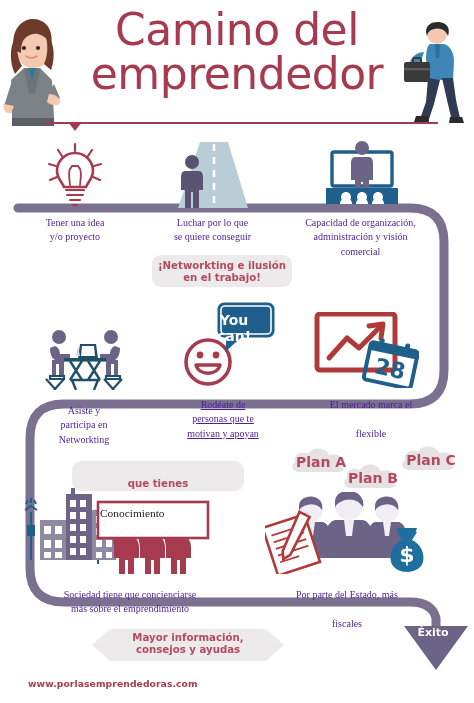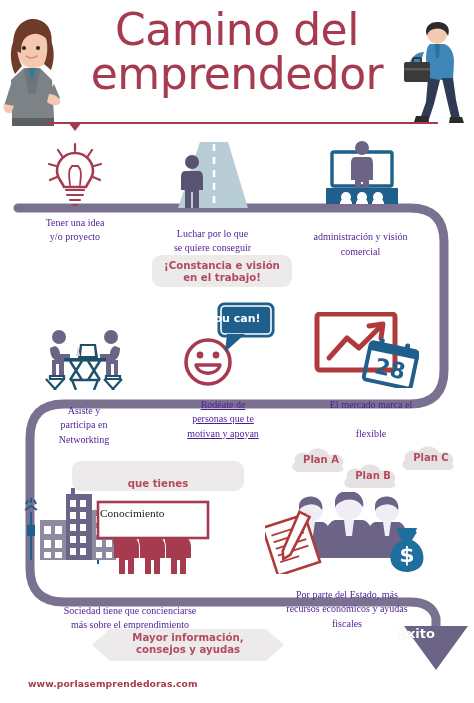--- a/index.html
+++ b/index.html
@@ -49,41 +49,41 @@
     font-family:"DejaVu Sans", sans-serif;
     font-weight:bold;font-size:10.2px;line-height:12.4px;
     color:#b34a5e;
   }
   .callout-bg{
     position:absolute;background:#eceaea;border-radius:9px;
   }
   .cloud-label{
     position:absolute;
     font-family:"DejaVu Sans", sans-serif;
-    font-weight:bold;font-size:10px;color:#b34a5e;
+    font-weight:bold;font-size:14px;color:#b34a5e;
     text-align:center;
   }
   .url{
     position:absolute;left:28px;top:678px;
     font-family:"DejaVu Sans", sans-serif;
     font-weight:bold;font-size:9.2px;color:#a63b50;
     letter-spacing:.1px;
     text-align:right;
   }
   .exito{
     position:absolute;
     font-family:"DejaVu Sans", sans-serif;
-    font-weight:bold;font-size:13px;color:#ffffff;
-    text-align:left;width:70px;left:398px;top:626px;
+    font-weight:bold;font-size:11px;color:#ffffff;
+    text-align:center;width:70px;left:398px;top:626px;
     text-shadow:0 0 1px rgba(0,0,0,.2);
   }
   .youcan{
     position:absolute;left:205px;top:312px;width:58px;text-align:center;
     font-family:"DejaVu Sans", sans-serif;
-    font-weight:bold;font-size:11px;color:#ffffff;
+    font-weight:bold;font-size:14px;color:#ffffff;
   }
   .conoci{
     position:absolute;left:100px;top:507px;width:86px;
     font-family:"Liberation Serif", serif;
     font-size:11.4px;color:#1a1a1a;
   }
 </style>
 </head>
 <body>
 
@@ -177,33 +177,33 @@
     <circle cx="44" cy="57" r="5" fill="#ffffff"></circle>
     <path d="M38 64 C38 60 41 58 44 58 C47 58 50 60 50 64 Z" fill="#ffffff"></path>
     <circle cx="60" cy="57" r="5" fill="#ffffff"></circle>
     <path d="M54 64 C54 60 57 58 60 58 C63 58 66 60 66 64 Z" fill="#ffffff"></path>
   </svg>
 
   <div class="cap" style="left:10px;top:216px;width:130px;">
     <span>Tener una idea</span><br>
     <span>y/o proyecto</span>
   </div>
-  <div class="cap" style="left:140px;top:227px;width:145px;">
+  <div class="cap" style="left:140px;top:216px;width:145px;">
     <span>Luchar por lo que</span><br>
     <span>se quiere conseguir</span>
   </div>
   <div class="cap" style="left:278px;top:216px;width:165px;">
-    <br>
+    <span>Capacidad de organización,</span><br>
     <span>administración y visión</span><br>
     <span>comercial</span>
   </div>
 
   <div class="callout-bg" style="left:152px;top:255px;width:140px;height:32px;"></div>
   <div class="callout" style="left:152px;top:260px;width:140px;">
-    <span>¡Constancia e visión</span><br>
+    <span>¡Networkting e ilusión</span><br>
     <span>en el trabajo!</span>
   </div>
 
   <svg class="abs" style="left:42px;top:328px;" width="86" height="62" viewBox="0 0 86 62">
     <circle cx="17" cy="9" r="7" fill="#6c6486"></circle>
     <path d="M8 20 C8 24 9 30 13 32 L28 32 L28 26 L18 26 C18 22 16 19 13 18 Z" fill="#6c6486"></path>
     <path d="M10 32 L22 32 L22 48 L17 48 L17 36 L14 36 L14 48 L10 48 Z" fill="#6c6486"></path>
     <circle cx="69" cy="9" r="7" fill="#6c6486"></circle>
     <path d="M78 20 C78 24 77 30 73 32 L58 32 L58 26 L68 26 C68 22 70 19 73 18 Z" fill="#6c6486"></path>
     <path d="M76 32 L64 32 L64 48 L69 48 L69 36 L72 36 L72 48 L76 48 Z" fill="#6c6486"></path>
@@ -364,27 +364,27 @@
         <line x1="10" y1="66" x2="30" y2="66"></line>
       </g>
       <path d="M44 24 L52 32 L22 62 L14 64 L16 56 Z" fill="#ffffff" stroke="#b03a3a" stroke-width="2.6"></path>
     </g>
 
     <path d="M132 40 L152 40 L147 48 C156 52 160 62 158 70 C156 78 146 80 142 80 C136 80 128 77 126 70 C124 62 128 52 137 48 Z" fill="#1f6f9e"></path>
     <path d="M132 36 L152 36 L150 42 L134 42 Z" fill="#1f6f9e"></path>
     <text x="142" y="70" text-anchor="middle" font-family="DejaVu Sans, sans-serif" font-size="22" font-weight="bold" fill="#ffffff">$</text>
   </svg>
 
-  <div class="cap" style="left:16px;top:588px;width:228px;margin-top:16px;">
+  <div class="cap" style="left:16px;top:588px;width:228px;">
     <span>Sociedad tiene que concienciarse</span><br>
     <span>más sobre el emprendimiento</span>
   </div>
   <div class="cap" style="left:252px;top:588px;width:190px;">
     <span>Por parte del Estado, más</span><br>
-    <span>recursos económicos y ayudas</span><br>
+    <br>
     <span>fiscales</span>
   </div>
 
   <svg class="abs" style="left:88px;top:625px;" width="200" height="40" viewBox="0 0 200 40">
     <path d="M22 4 L178 4 L196 20 L178 36 L22 36 L4 20 Z" fill="#eceaea"></path>
   </svg>
   <div class="callout" style="left:88px;top:632px;width:200px;">
     <span>Mayor información,</span><br>
     <span>consejos y ayudas</span>
   </div>

